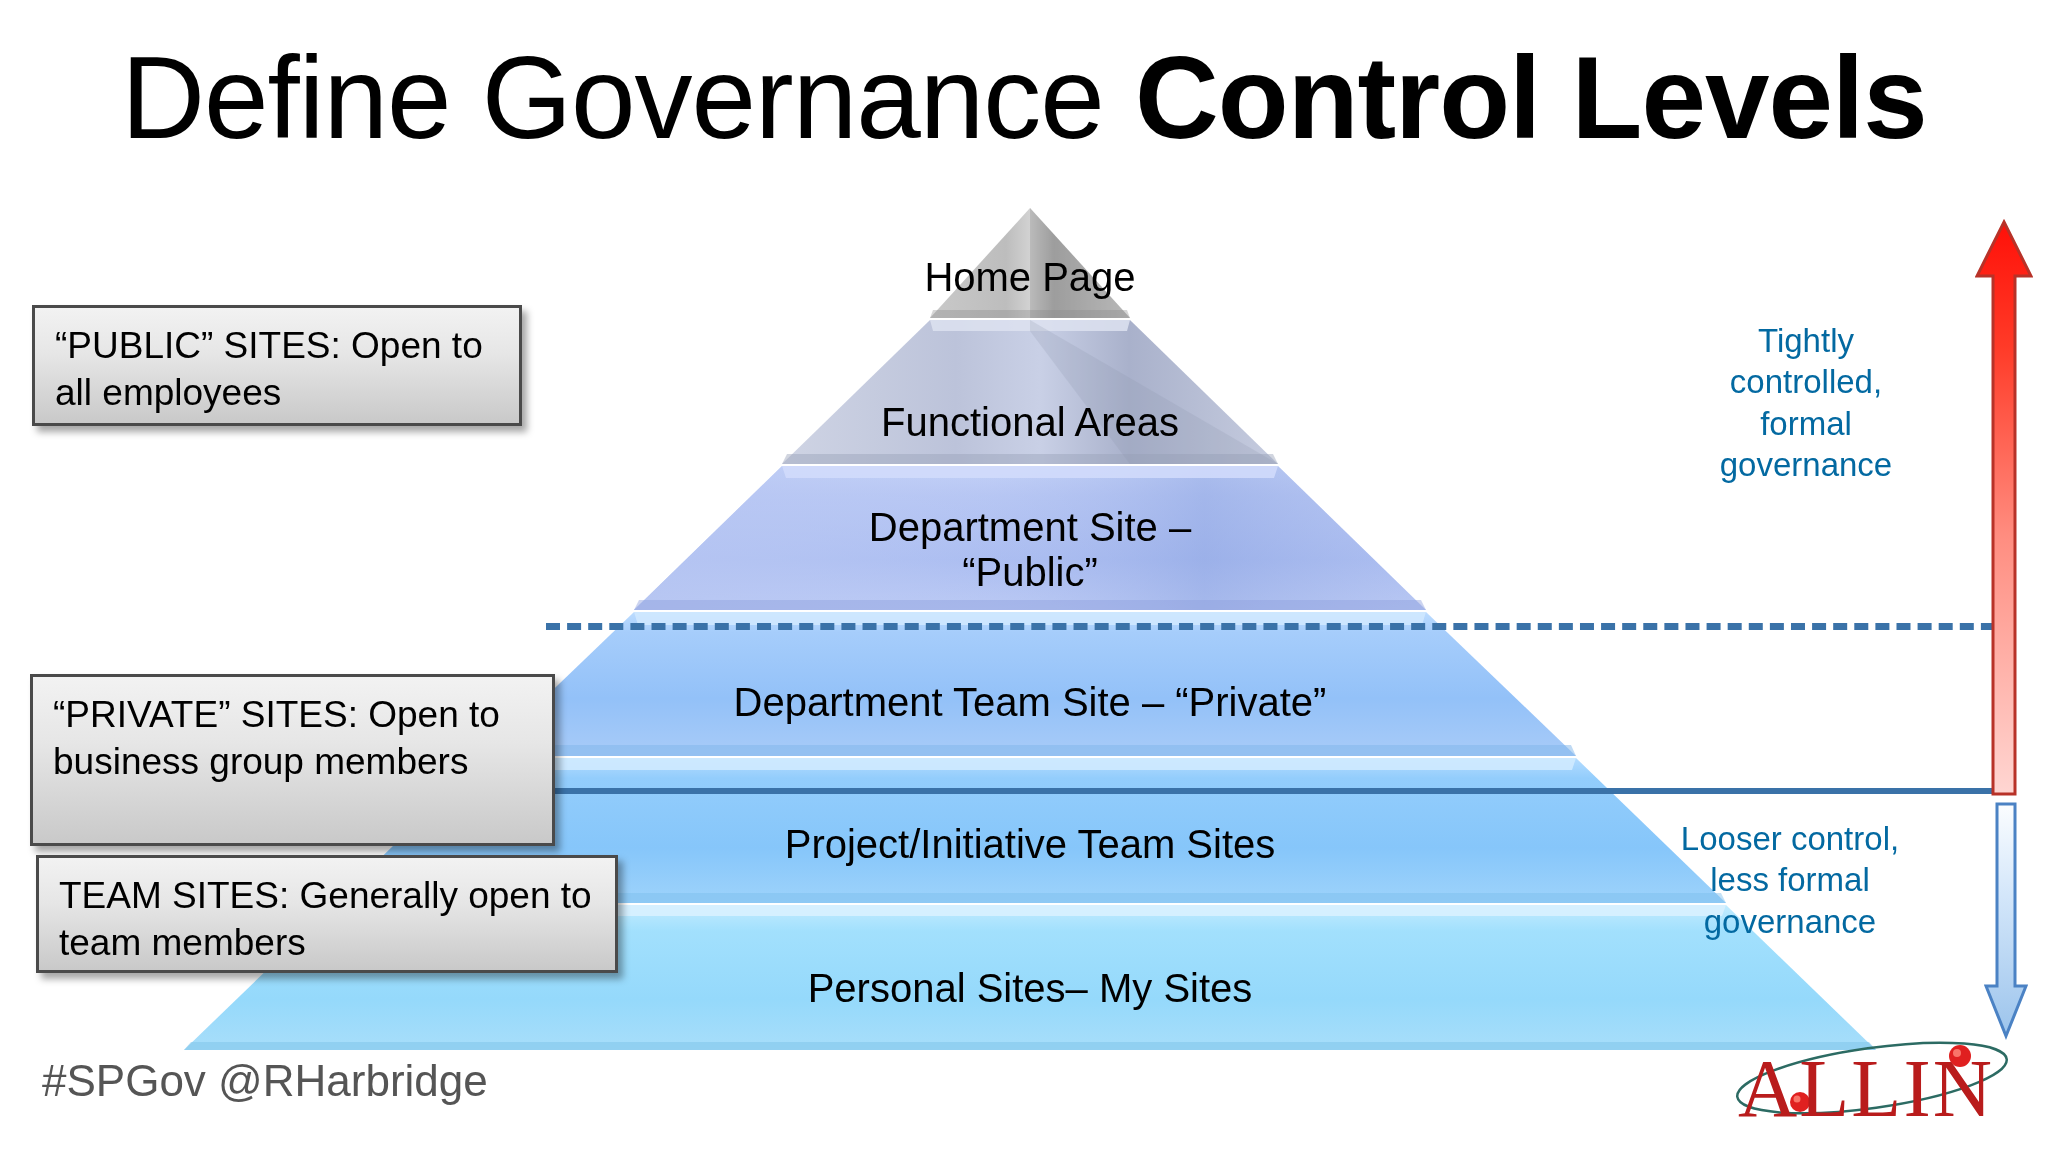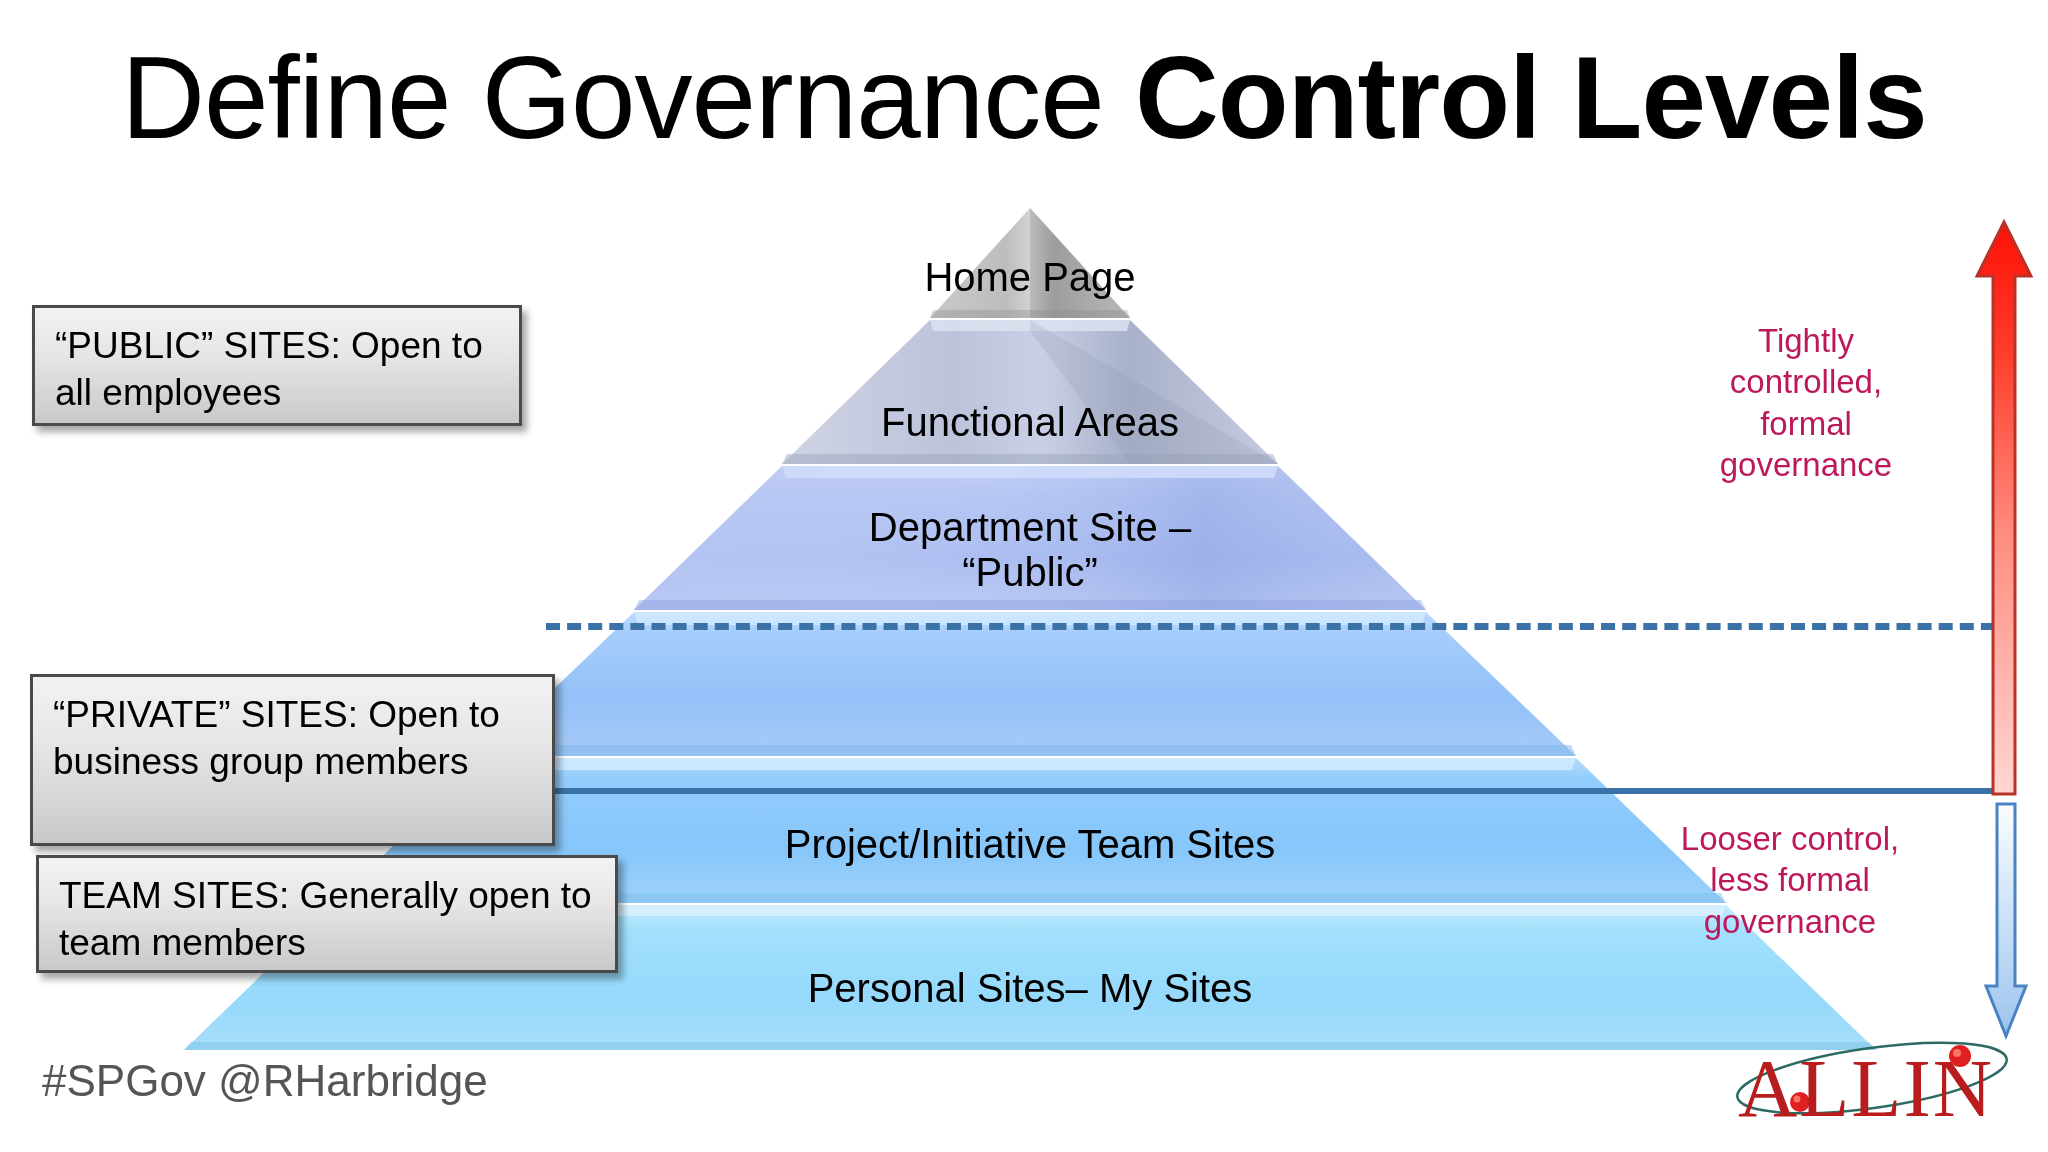--- a/index.html
+++ b/index.html
@@ -50,21 +50,21 @@
     font-size:37px;
     line-height:1.28;
     padding:14px 18px 16px 20px;
     box-sizing:border-box;
   }
 
   
   .side-note{
     position:absolute;
     text-align:center;
-    color:#be185d;
+    color:#0369a1;
     font-size:33px;
     line-height:1.25;
   }
 
   
   #dash-line{
     position:absolute;
     left:546px;top:623px;width:1470px;height:0;
     border-top:7px dashed #3a72a8;
   }
@@ -183,20 +183,21 @@
 
     <polygon points="930,318 1130,318 1030,208" fill="url(#g1)"></polygon>
     <polygon points="1030,208 1130,318 1030,318" fill="#8f8f8f" opacity="0.35"></polygon>
     <polygon points="930,318 1130,318 1127,310 933,310" fill="#8a8a8a" opacity="0.35"></polygon>
   </svg>
 
   <div class="tier-label" style="left:830px;top:255px;width:400px;">Home Page</div>
   <div class="tier-label" style="left:830px;top:400px;width:400px;">Functional Areas</div>
   <div class="tier-label" style="left:780px;top:505px;width:500px;">Department Site –
 “Public”</div>
+  <div class="tier-label" style="left:580px;top:680px;width:900px;">Department Team Site – “Private”</div>
   <div class="tier-label" style="left:630px;top:822px;width:800px;">Project/Initiative Team Sites</div>
   <div class="tier-label" style="left:630px;top:966px;width:800px;">Personal Sites– My Sites</div>
 
   <div id="dash-line"></div>
   <div id="solid-line"></div>
 
   <div class="callout" style="left:32px;top:305px;width:490px;height:121px;">“PUBLIC” SITES: Open to all employees</div>
   <div class="callout" style="left:30px;top:628px;width:525px;height:172px;margin-top:46px;">“PRIVATE” SITES: Open to business group members</div>
   <div class="callout" style="left:36px;top:855px;width:582px;height:118px;">TEAM SITES: Generally open to team members</div>
 

